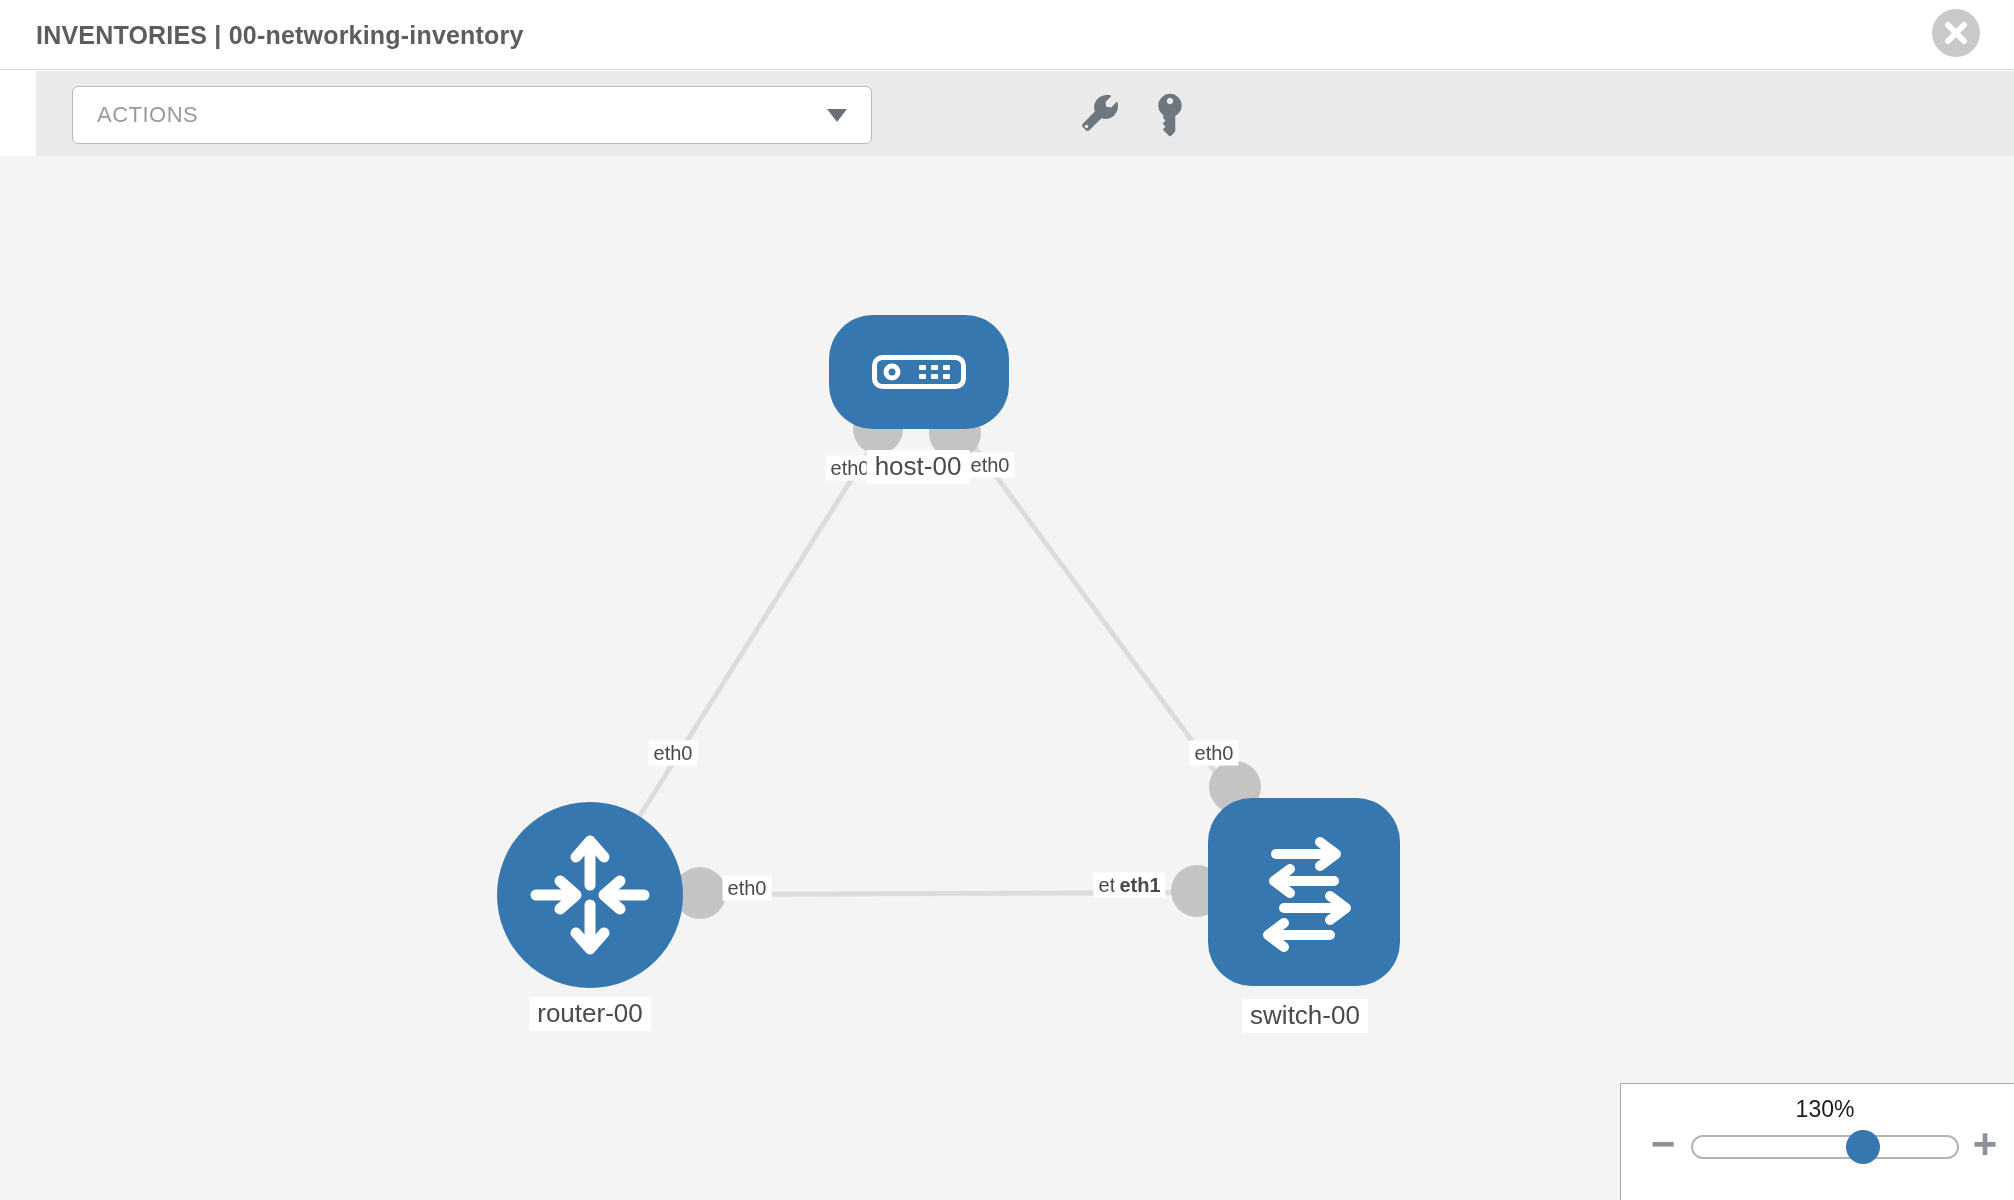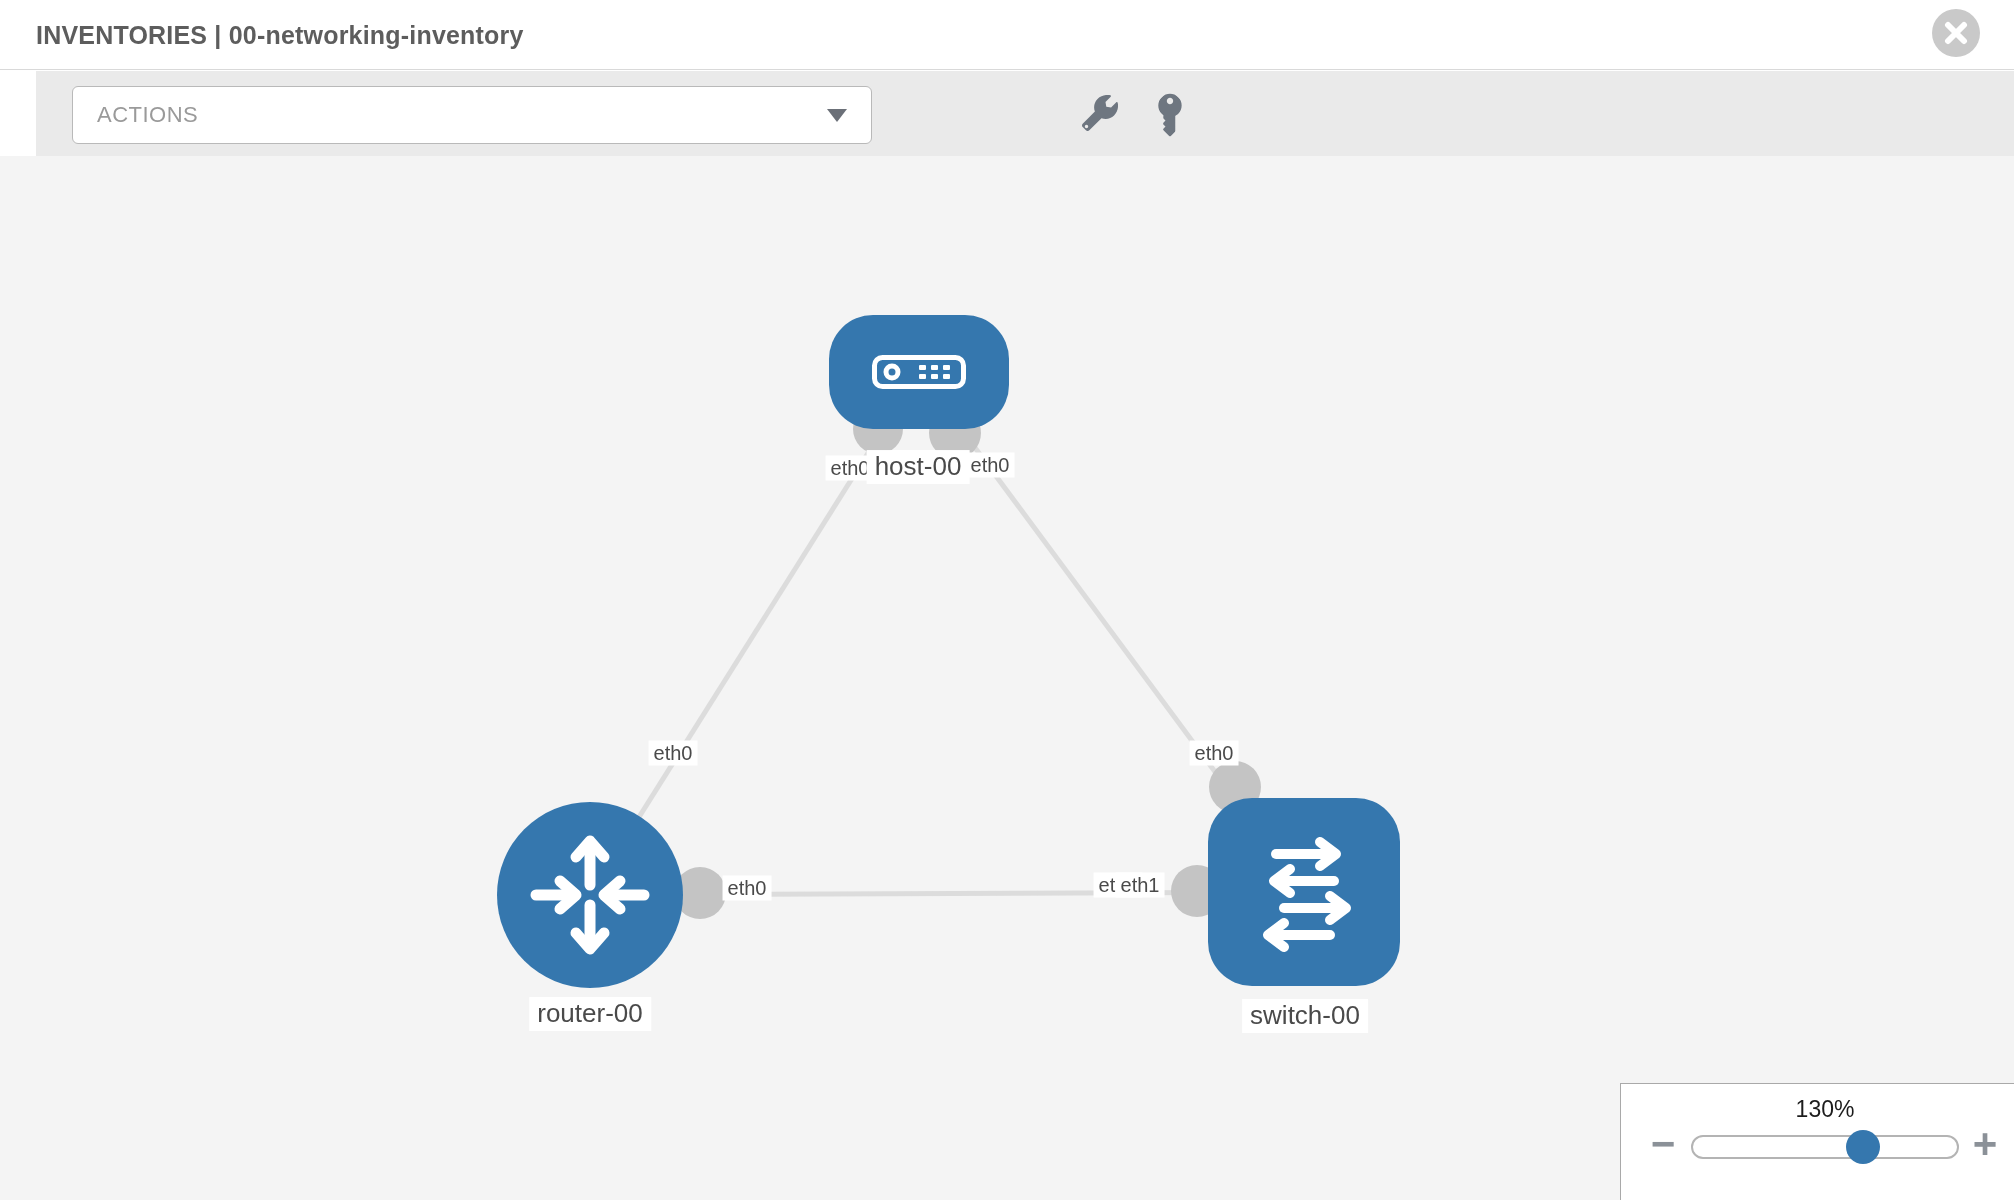--- a/index.html
+++ b/index.html
@@ -154,21 +154,21 @@
     </svg>
   </div>
 
   <span class="lbl lbl-iface" style="left:850px;  top:312px;">eth0</span>
   <span class="lbl lbl-node" style="left:918px;  top:301px;margin-top:10px;">host-00</span>
   <span class="lbl lbl-iface" style="left:990px;  top:309px;">eth0</span>
   <span class="lbl lbl-iface" style="left:673px;  top:597px;">eth0</span>
   <span class="lbl lbl-iface" style="left:1214px; top:597px;">eth0</span>
   <span class="lbl lbl-iface" style="left:747px;  top:732px;">eth0</span>
   <span class="lbl lbl-iface" style="left:1118px; top:729px;">eth0</span>
-  <span class="lbl lbl-iface" style="left:1140px; top:729px;">eth1</span>
+  <span class="lbl lbl-iface" style="left:1140px; top:729px;font-weight:bold;">eth1</span>
   <span class="lbl lbl-node" style="left:590px;  top:858px;">router-00</span>
   <span class="lbl lbl-node" style="left:1305px; top:860px;">switch-00</span>
 
   <div class="zoom-panel">
     <div class="zoom-level">130%</div>
     <div class="zoom-btn zoom-minus">−</div>
     <div class="slider-track"></div>
     <div class="slider-thumb"></div>
     <div class="zoom-btn zoom-plus">+</div>
   </div>

